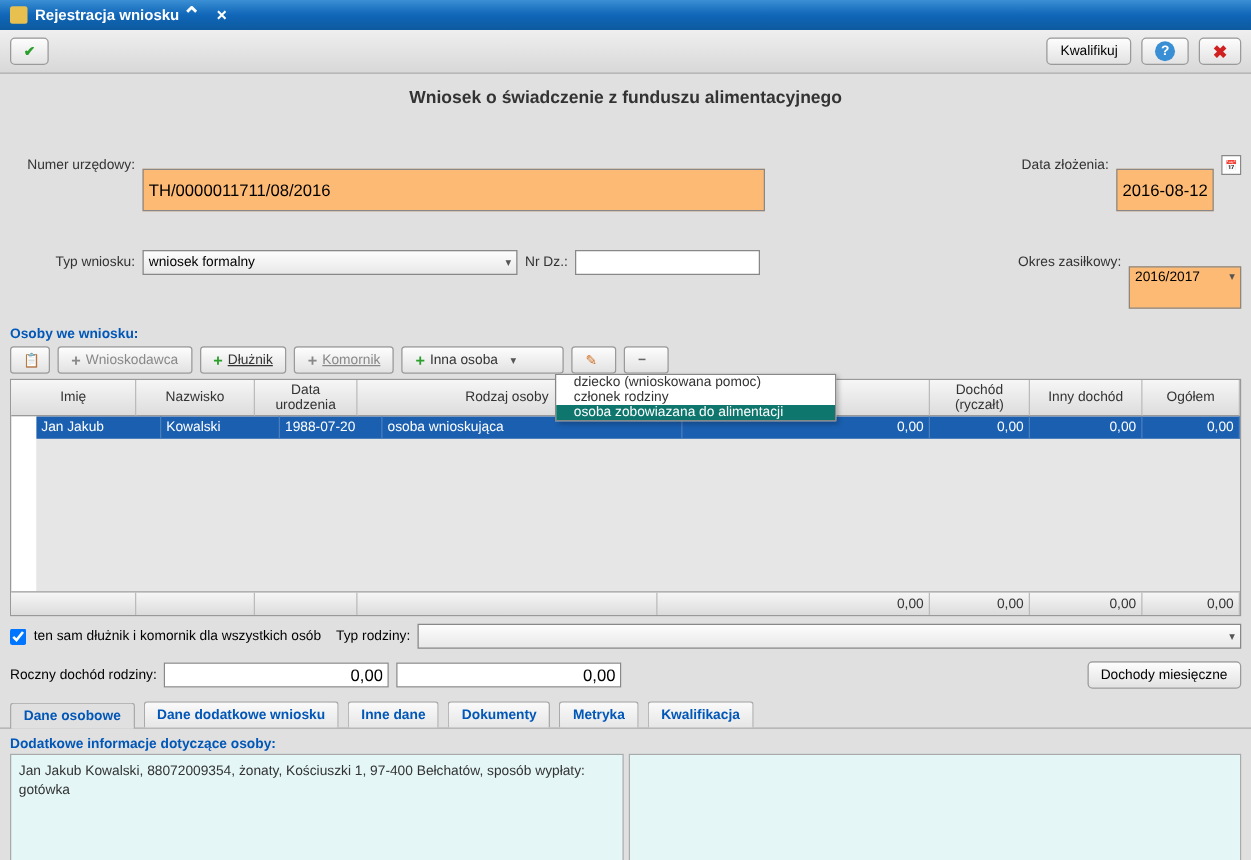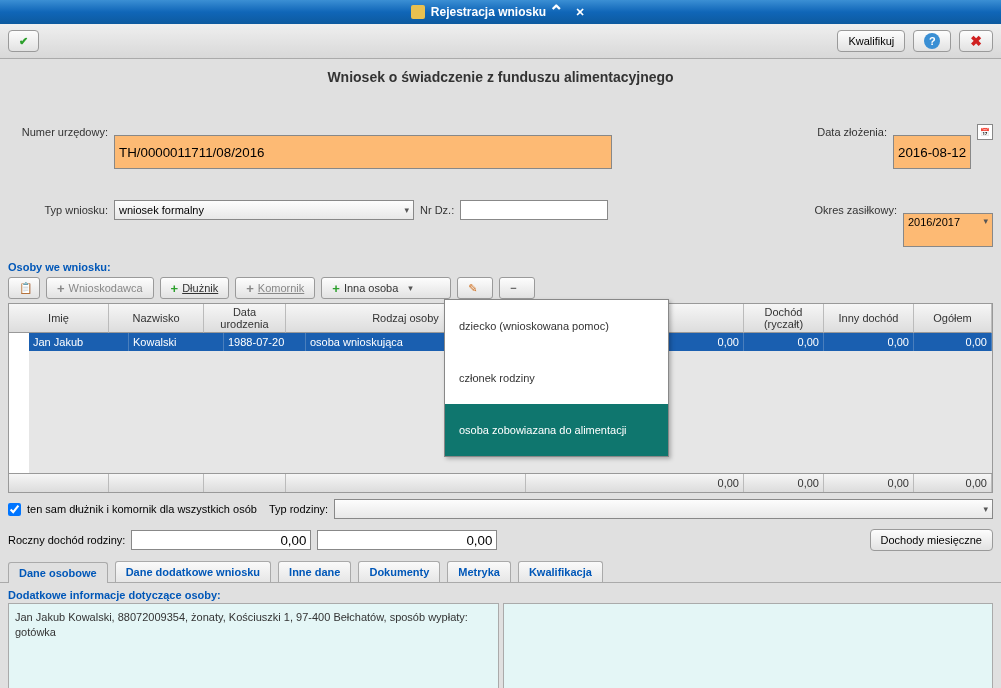--- a/index.html
+++ b/index.html
@@ -1,19 +1,19 @@
 <!DOCTYPE html>
 <html><head>
 <meta charset="utf-8">
 <style>
 * { box-sizing: border-box; margin: 0; padding: 0; }
 body { font-family: Tahoma, Arial, sans-serif; font-size: 11px; background: #e8e8e8; }
 
 .window { width: 1001px; background: #e0e0e0; }
-.titlebar { background: linear-gradient(to bottom, #3b8fd4 0%, #1066b8 50%, #0d5a9f 100%); color: #fff; padding: 4px 8px; display: flex; align-items: center; justify-content: center; height: 24px; }
+.titlebar { background: linear-gradient(to bottom, #3b8fd4 0%, #1066b8 50%, #0d5a9f 100%); color: #fff; padding: 4px 8px; display: flex; align-items: center; justify-content: flex-start; height: 24px; }
 .titlebar-left { display: flex; align-items: center; gap: 6px; }
 .app-icon { width: 14px; height: 14px; background: #e8c050; border-radius: 2px; }
 .titlebar-title { font-weight: bold; font-size: 12px; }
 .titlebar-right { display: flex; gap: 4px; }
 .titlebtn { width: 20px; height: 16px; color: #fff; display: flex; align-items: center; justify-content: center; cursor: pointer; font-weight: bold; }
 
 .menubar { background: linear-gradient(to bottom, #f0f0f0, #dcdcdc); padding: 2px 8px; display: flex; gap: 14px; border-bottom: 1px solid #aaa; height: 22px; align-items: center; }
 .menuitem { color: #333; padding: 2px 4px; cursor: pointer; }
 
 .toolbar { background: linear-gradient(to bottom, #efefef, #d8d8d8); padding: 6px 8px; display: flex; justify-content: space-between; border-bottom: 1px solid #aaa; }
@@ -30,21 +30,21 @@
 
 .section-label { color: #0057b8; font-weight: bold; padding: 6px 8px 2px; }
 
 .person-toolbar { display: flex; gap: 6px; padding: 2px 8px 4px; align-items: center; position: relative; }
 .tbtn { background: linear-gradient(to bottom, #fdfdfd, #e2e2e2); border: 1px solid #9a9a9a; border-radius: 3px; padding: 2px 10px; cursor: pointer; display: inline-flex; align-items: center; gap: 4px; font-size: 11px; height: 22px; color: #333; }
 .tbtn.disabled { color: #888; }
 .plus-green { color: #2ca02c; font-weight: bold; font-size: 13px; }
 .plus-gray { color: #888; font-weight: bold; font-size: 13px; }
 
 .dropdown-menu { position: absolute; top: 24px; left: 444px; width: 225px; background: #fff; border: 1px solid #888; box-shadow: 2px 2px 4px rgba(0,0,0,0.25); z-index: 100; }
-.dropdown-item { padding: 20px 14px; cursor: pointer; color: #333; }
+.dropdown-item { padding: 0 14px; cursor: pointer; color: #333; }
 .dropdown-item.selected { background: #0f766e; color: #fff; }
 
 .table-area { padding: 0 8px; }
 .table-wrap { border: 1px solid #999; background: #fff; }
 .thead { display: flex; background: linear-gradient(to bottom, #f6f6f6, #dcdcdc); }
 .th { border-right: 1px solid #bbb; border-bottom: 1px solid #999; padding: 2px 4px; text-align: center; color: #333; display: flex; align-items: center; justify-content: center; font-size: 11px; }
 .tbody { height: 140px; background: #e6e6e6; overflow: hidden; margin-left: 20px; }
 .trow { display: flex; background: #1a5fb0; color: #fff; }
 .td { border-right: 1px solid #4a7fbd; padding: 3px 4px; white-space: nowrap; overflow: hidden; }
 .td.right { text-align: right; }

